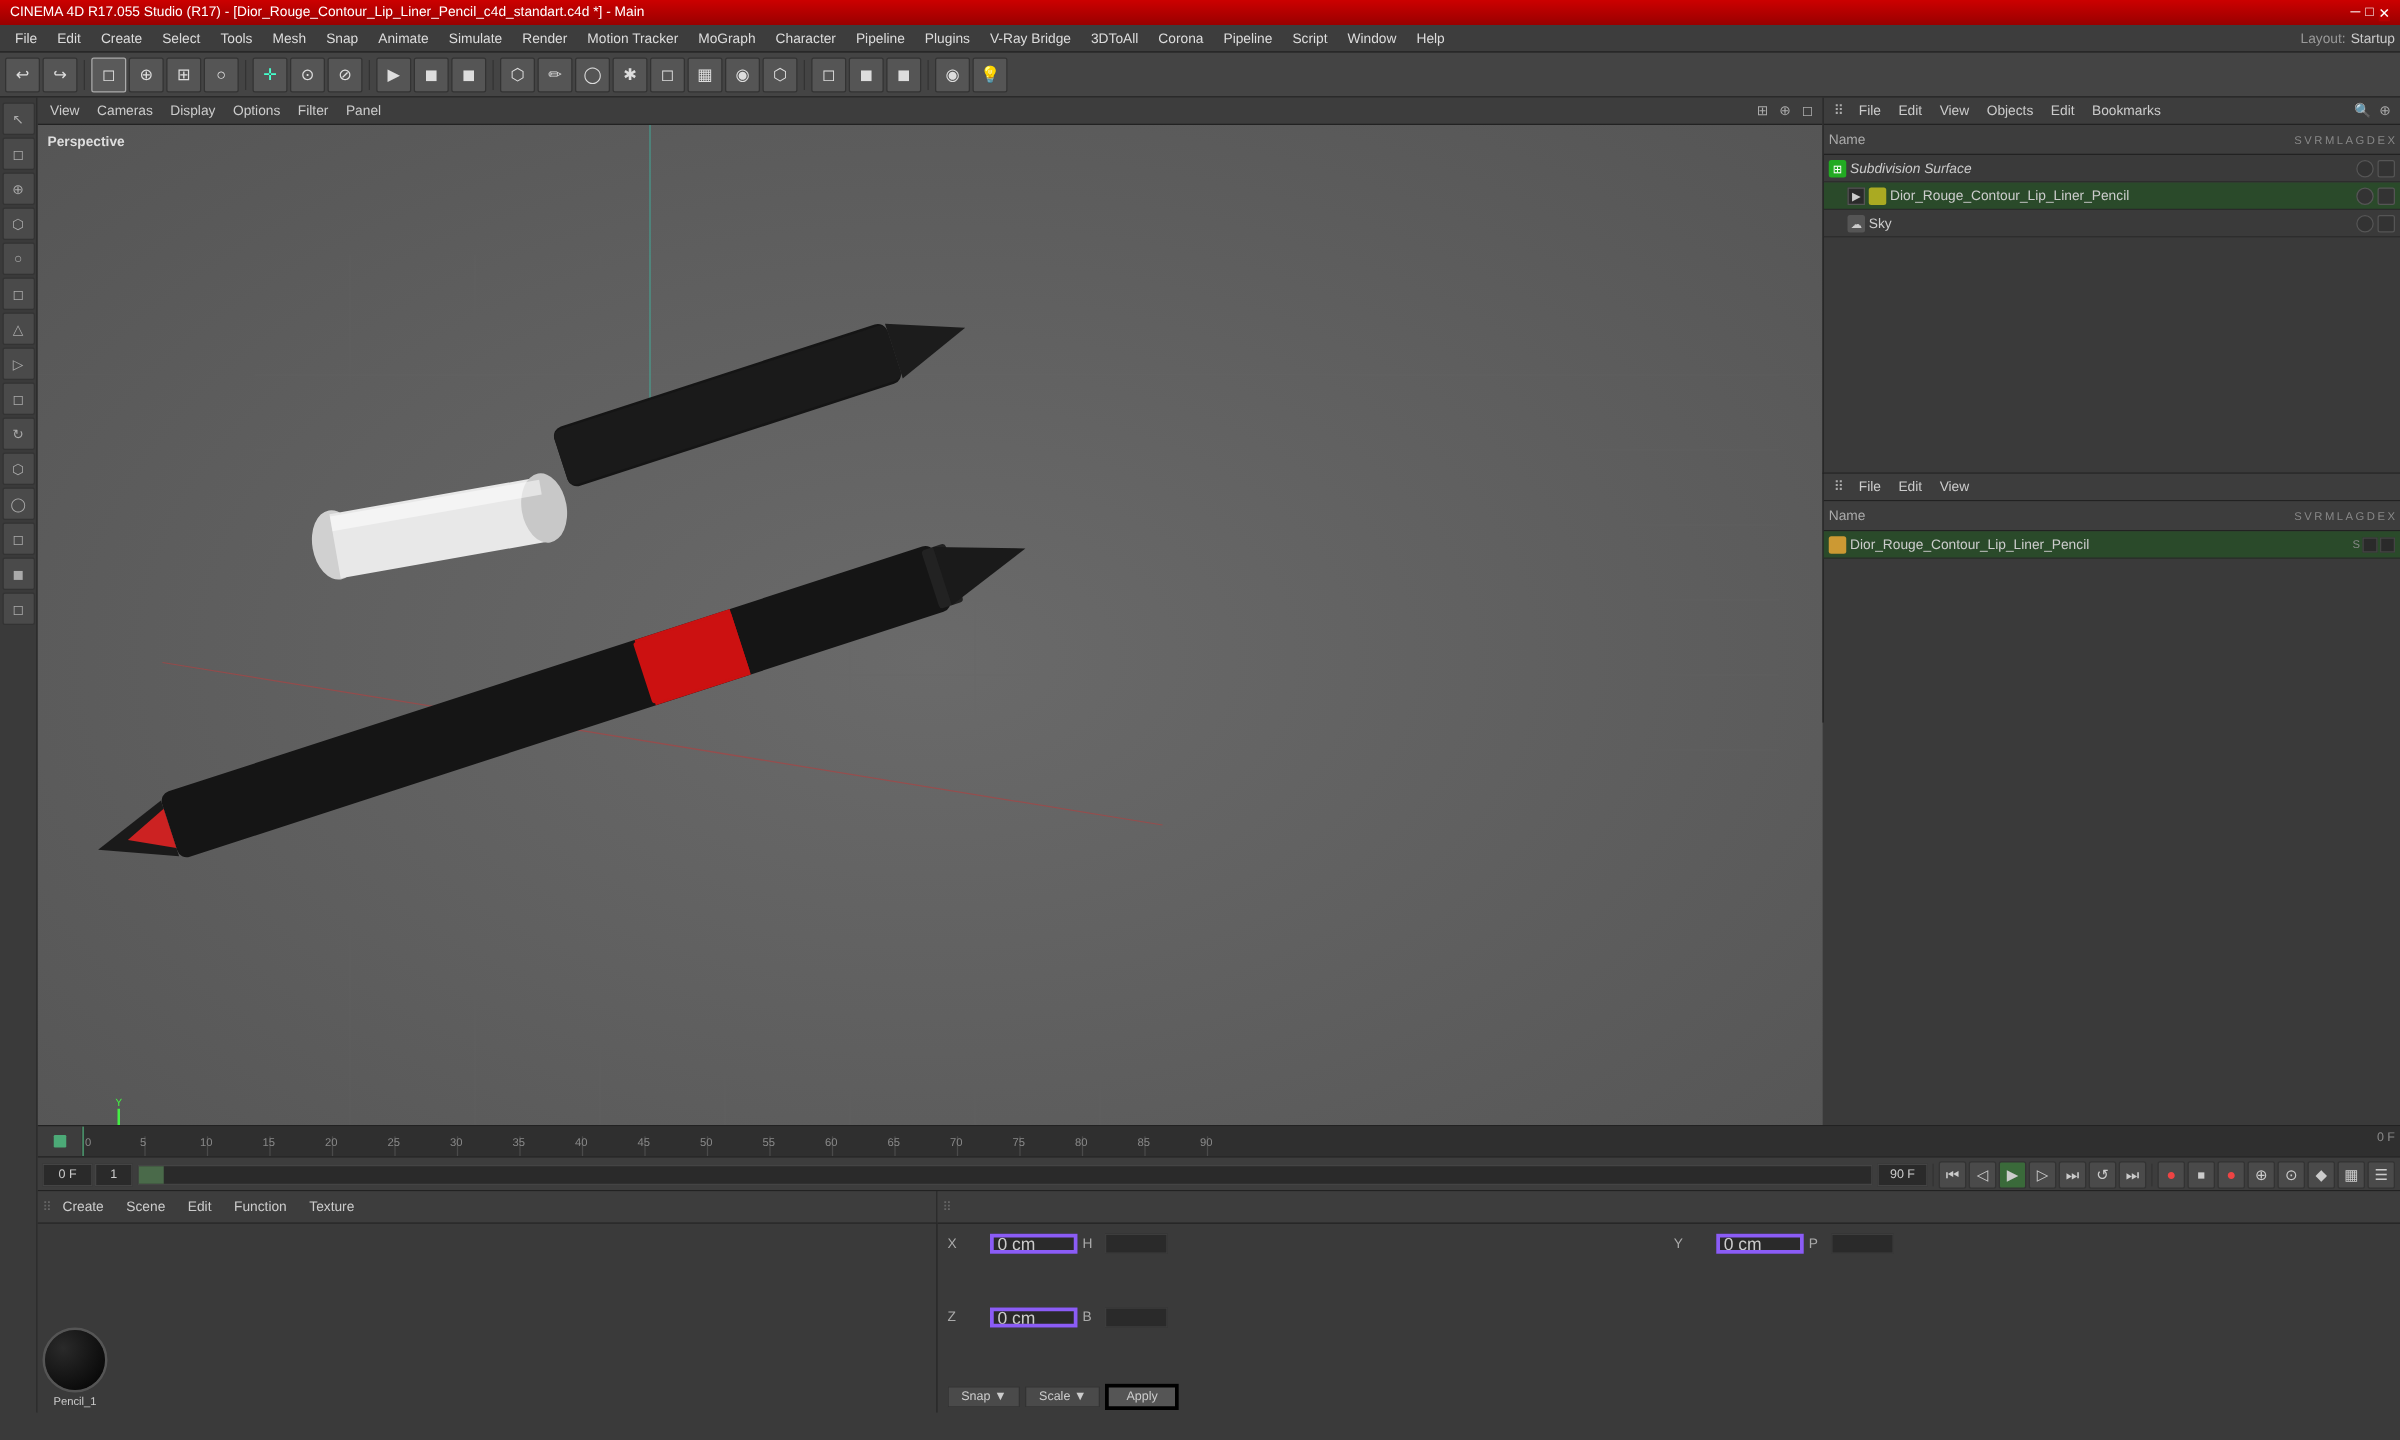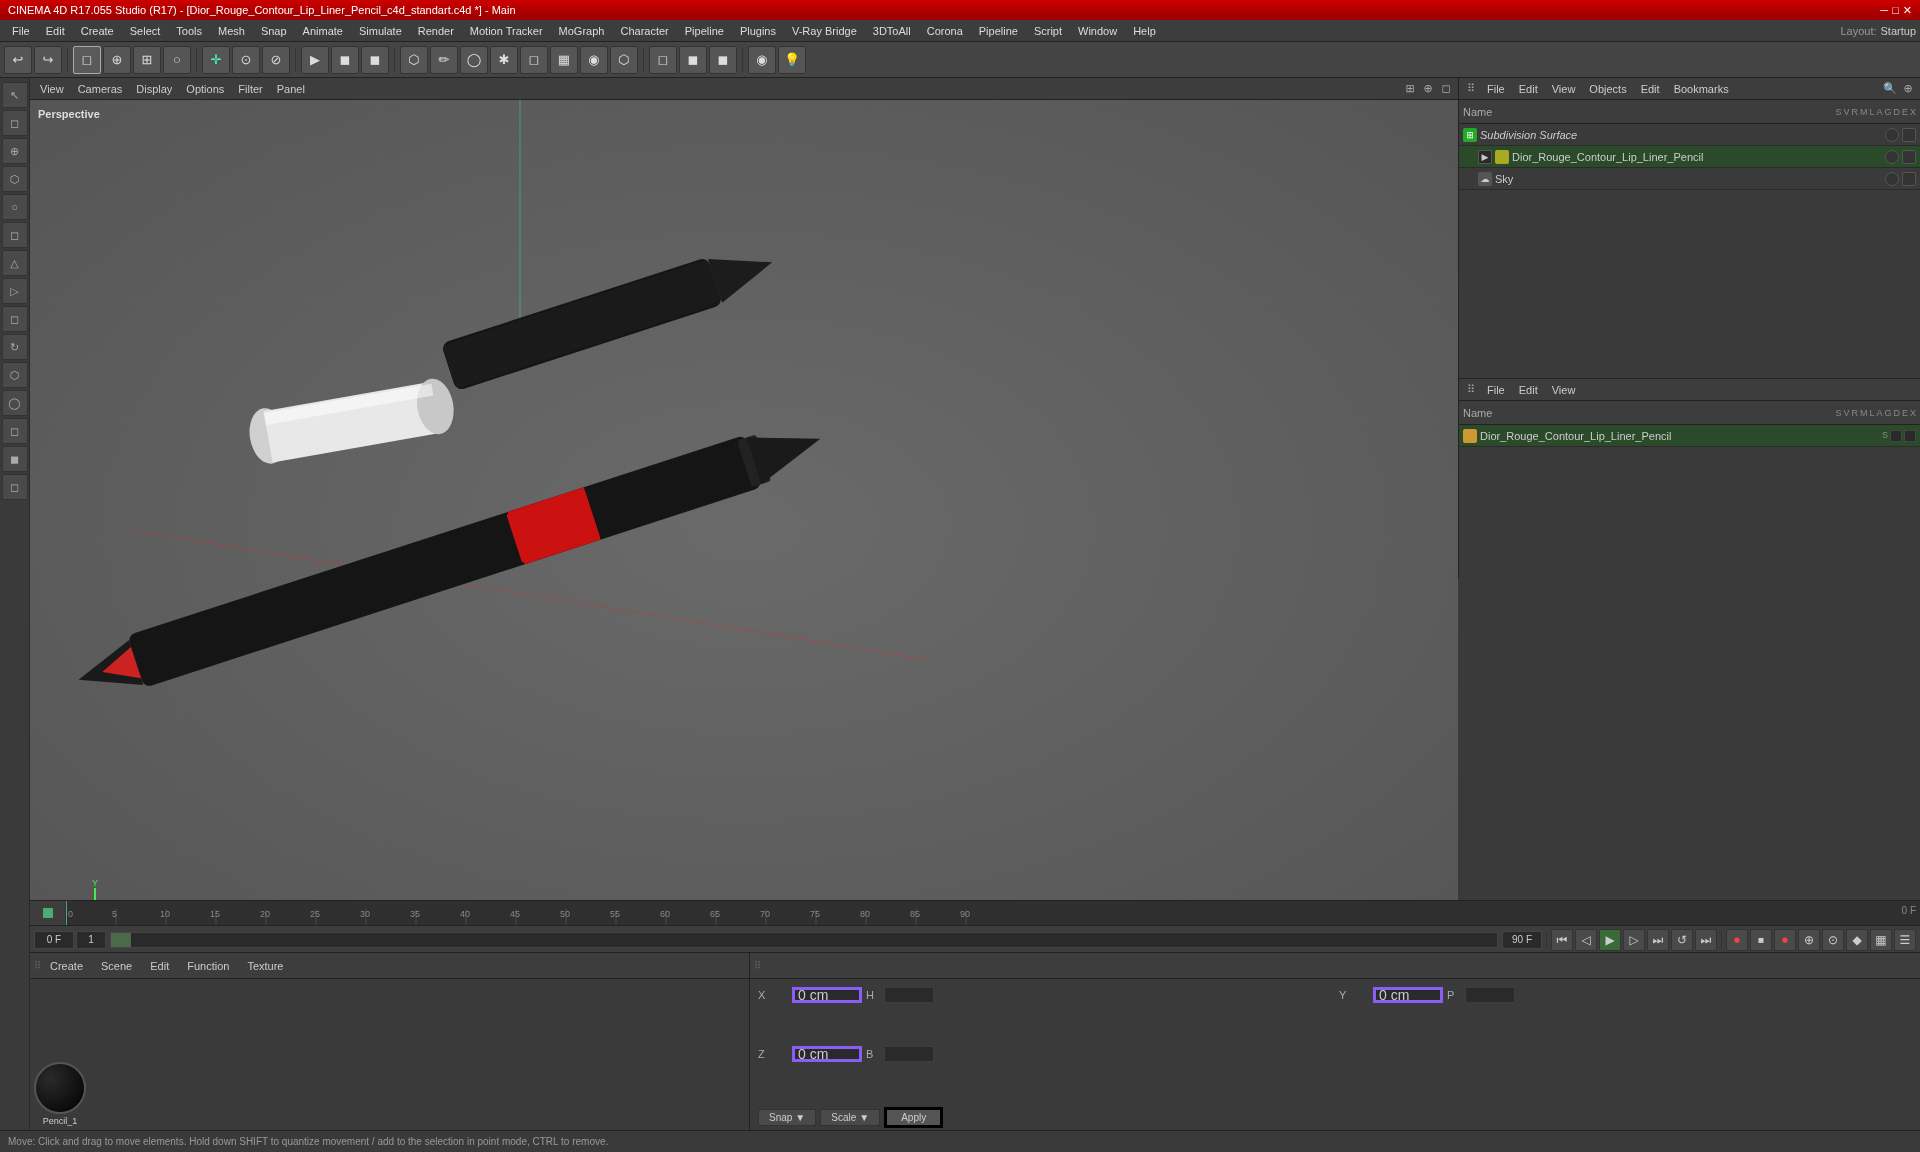--- a/index.html
+++ b/index.html
@@ -856,17 +856,14 @@
           <span>Scale</span>
           <span>▼</span>
         </button>
         <button class="do-apply-btn">
           <span>Apply</span>
         </button>
       </div>
     </div>
   </div>
 
-  <div id="main-status">
-    <span>Move: Click and drag to move elements. Hold down SHIFT to quantize movement / add to the selection in point mode, CTRL to remove.</span>
-  </div>
 
 </div>
 
 </body></html>

